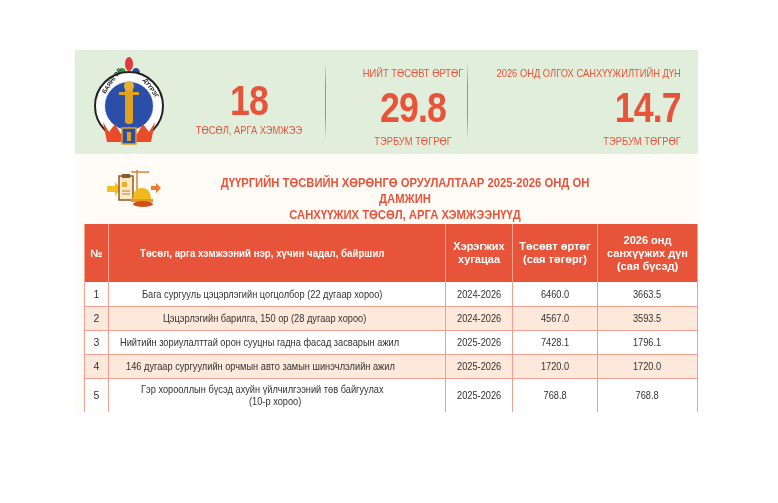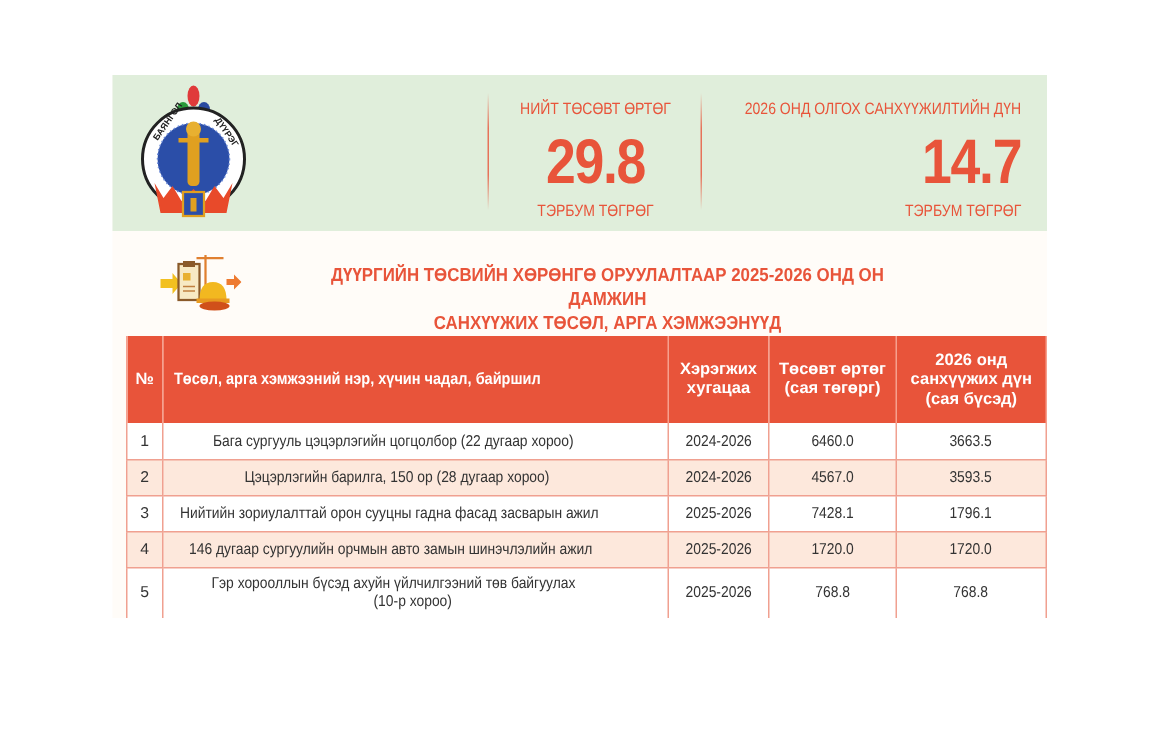--- a/index.html
+++ b/index.html
@@ -13,37 +13,37 @@
   .logo { position: absolute; left: 14px; top: 6px; width: 80px; height: 92px; }
 
   .stat { position: absolute; top: 0; height: 104px; text-align: center; color: #e8543a; }
   .stat .big { font-weight: bold; font-size: 42px; line-height: 42px; letter-spacing: -1px; transform: scaleX(0.85); display: block; }
   .stat .small { font-size: 11px; line-height: 13px; transform: scaleX(0.85); display: block; white-space: nowrap; }
 
   .stat1 { left: 100px; width: 148px; }
   .stat1 .big { margin-top: 30px; }
   .stat1 .small { margin-top: 2px; }
 
-  .stat2 { left: 252px; width: 140px; text-align: center; }
+  .stat2 { left: 268px; width: 140px; text-align: center; }
   .stat3 { left: 394px; width: 229px; text-align: right; }
   .stat2 .small.top, .stat3 .small.top { margin-top: 17px; }
   .stat2 .big, .stat3 .big { margin-top: 7px; }
   .stat2 .small.bottom, .stat3 .small.bottom { margin-top: 6px; }
 
   .divider { position: absolute; top: 12px; width: 1px; height: 78px; background: linear-gradient(to bottom, rgba(232,84,58,0), rgba(232,84,58,0.8) 30%, rgba(232,84,58,0.8) 70%, rgba(232,84,58,0)); }
   .div1 { left: 250px; }
   .div2 { left: 392px; }
 
   .title-row { position: absolute; left: 0; top: 112px; width: 623px; height: 58px; }
   .title-icon { position: absolute; left: 30px; top: 6px; width: 56px; height: 40px; }
   .title-text { position: absolute; left: 110px; top: 13px; width: 440px; text-align: center; color: #e8543a; font-weight: bold; font-size: 12.5px; line-height: 16px; transform: scaleX(0.9); transform-origin: center; }
 
   table.projects { position: absolute; left: 9px; top: 174px; width: 613px; border-collapse: collapse; table-layout: fixed; }
   table.projects th { background: #e8543a; color: #ffffff; font-weight: bold; font-size: 11px; line-height: 13px; border-left: 1px solid #f6a08e; border-right: 1px solid #f6a08e; padding: 0 3px; height: 58px; }
-  table.projects th.name-h { text-align: left; padding-left: 7px; }
+  table.projects th.name-h { text-align: center; padding-left: 7px; }
   table.projects td { font-size: 10.5px; color: #333; border: 1px solid #f0a090; border-top: none; height: 24px; padding: 0 4px; text-align: center; background: #ffffff; }
   table.projects td.name { text-align: center; padding-left: 7px; }
   table.projects tr.alt td { background: #fde8dc; }
   table.projects tr.tall td { height: 34px; border-bottom: none; }
   .cond { display: inline-block; transform: scaleX(0.88); transform-origin: left center; white-space: nowrap; }
   .condc { display: inline-block; transform: scaleX(0.88); transform-origin: center; white-space: nowrap; }
 </style>
 </head>
 <body>
 
@@ -60,20 +60,24 @@
       <rect x="36" y="28" width="8" height="40" rx="3" fill="#e0a020"></rect>
       <circle cx="40" cy="30" r="5" fill="#e8b030"></circle>
       <rect x="30" y="36" width="20" height="3" fill="#e0a020"></rect>
       <path d="M14 66 L20 76 L26 68 L32 78 L40 70 L48 78 L54 68 L60 76 L66 66 L62 86 L18 86 Z" fill="#e84a2a"></path>
       <rect x="33" y="72" width="14" height="16" fill="#2b4ea8" stroke="#e0a020" stroke-width="1.5"></rect>
       <rect x="38" y="76" width="4" height="9" fill="#e0a020"></rect>
       <text x="16" y="38" font-size="6" font-weight="bold" fill="#222" transform="rotate(-55 16 38)">БАЯНГОЛ</text>
       <text x="54" y="24" font-size="6" font-weight="bold" fill="#222" transform="rotate(55 54 24)">ДҮҮРЭГ</text>
     </svg>
 
+    <div class="stat stat1">
+      <span class="big">18</span>
+      <span class="small">ТӨСӨЛ, АРГА ХЭМЖЭЭ</span>
+    </div>
 
     <div class="divider div1"></div>
 
     <div class="stat stat2">
       <span class="small top">НИЙТ ТӨСӨВТ ӨРТӨГ</span>
       <span class="big">29.8</span>
       <span class="small bottom">ТЭРБУМ ТӨГРӨГ</span>
     </div>
 
     <div class="divider div2"></div>

